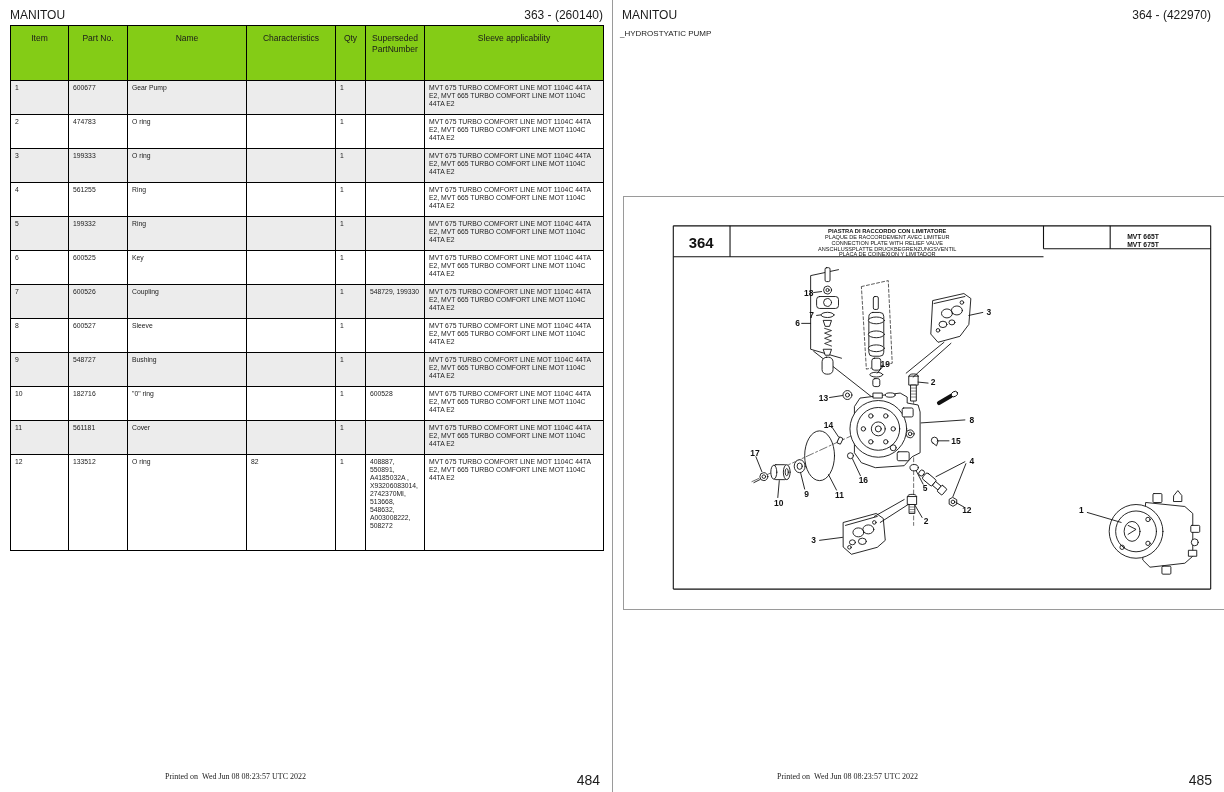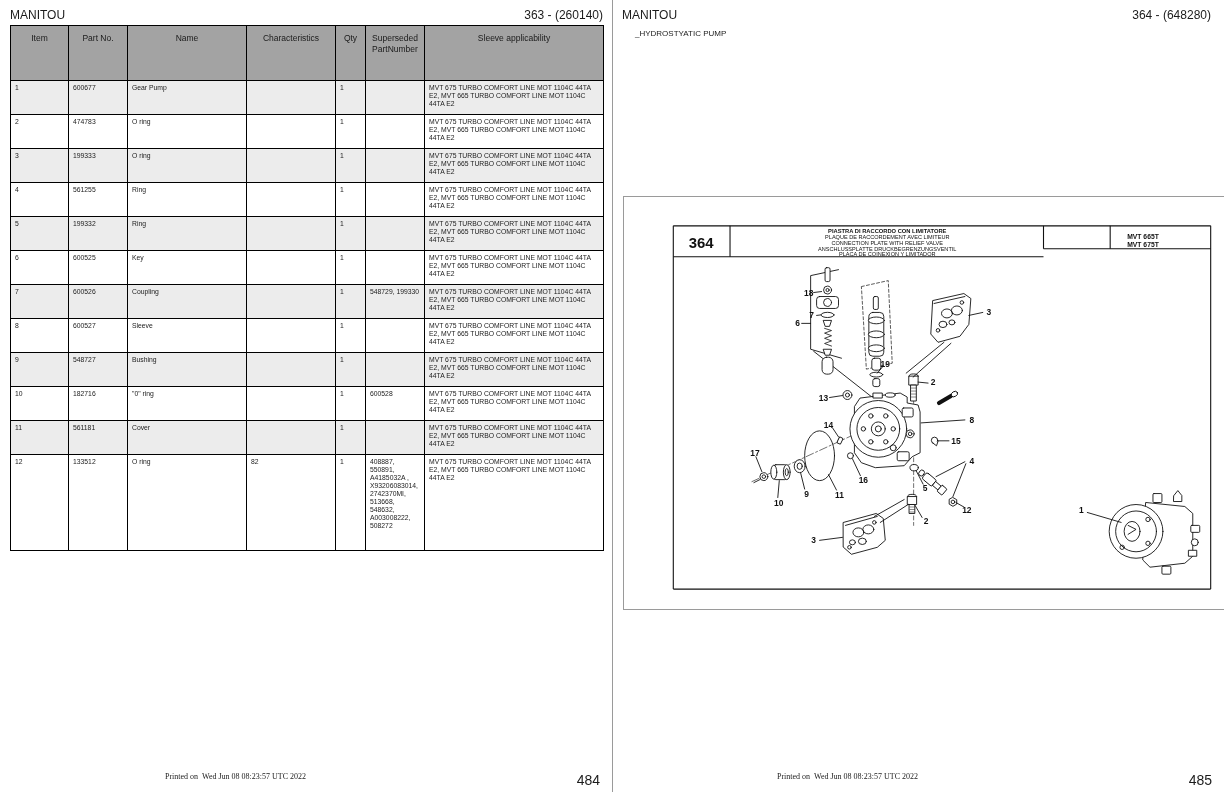--- a/index.html
+++ b/index.html
@@ -5,42 +5,42 @@
   html,body{margin:0;padding:0;}
   body{
     width:1224px;height:792px;position:relative;background:#ffffff;
     font-family:"Liberation Sans","DejaVu Sans",sans-serif;color:#1b1b1b;
     overflow:hidden;
   }
   .page-divider{position:absolute;left:612px;top:0;width:1px;height:792px;background:#9a9a9a;}
   .page-head{position:absolute;top:8px;font-size:12px;display:flex;justify-content:space-between;}
   .page-head.left{left:10px;width:593px;}
   .page-head.right{left:622px;width:589px;}
-  .section-title{position:absolute;left:635px;top:29px;font-size:8px;}
+  .section-title{position:absolute;left:620px;top:29px;font-size:8px;}
   .page-foot{position:absolute;top:772px;font-size:8px;white-space:pre;font-family:Liberation Serif, serif;}
   .foot-printed.left{left:165px;}
   .foot-printed.right{left:777px;}
   .foot-num.left{right:624px;}
   .foot-num.right{right:12px;text-align:center;}
   .foot-num{position:absolute;top:772px;font-size:14px;}
 
   
   table.parts{
     position:absolute;left:10px;top:25px;width:593px;
     border-collapse:collapse;table-layout:fixed;
     border:1.5px solid #000;
   }
   table.parts th, table.parts td{
     border:1px solid #000;vertical-align:top;text-align:left;
     overflow-wrap:break-word;word-wrap:break-word;
   }
   table.parts thead tr{height:55px;}
   table.parts th{
     font-size:8.5px;font-weight:normal;text-align:center;
-    padding:7px 2px 0 2px;line-height:1.25;background:#a3a3a3;
+    padding:7px 2px 0 2px;line-height:1.25;background:#84cc16;
   }
   table.parts td{
     font-size:6.8px;line-height:1.18;padding:3px 4px 2px 4px;
   }
   #lt-body tr{height:34px;}
   #lt-body tr.tall{height:96px;}
   #lt-body tr:nth-child(odd){background:#ececec;}
 
   
   .figure-panel{
@@ -190,21 +190,21 @@
         <td>MVT 675 TURBO COMFORT LINE MOT 1104C 44TA E2, MVT 665 TURBO COMFORT LINE MOT 1104C 44TA E2</td>
       </tr>
     </tbody>
 </table>
 
 <span class="page-foot foot-printed left">Printed on  Wed Jun 08 08:23:57 UTC 2022</span>
 <span class="foot-num left">484</span>
 
 <div class="page-head right">
   <span>MANITOU</span>
-  <span>364 - (648280)</span>
+  <span>364 - (422970)</span>
 </div>
 <div class="section-title">_HYDROSTYATIC PUMP</div>
 
 <div class="figure-panel">
 <svg viewBox="0 0 588 414" xmlns="http://www.w3.org/2000/svg">
 
   <g stroke="#111" stroke-width="1.1" fill="none">
     <line x1="25" y1="29" x2="565" y2="29"></line>
     <line x1="25" y1="29" x2="25" y2="394"></line>
     <line x1="565" y1="29" x2="565" y2="394"></line>

